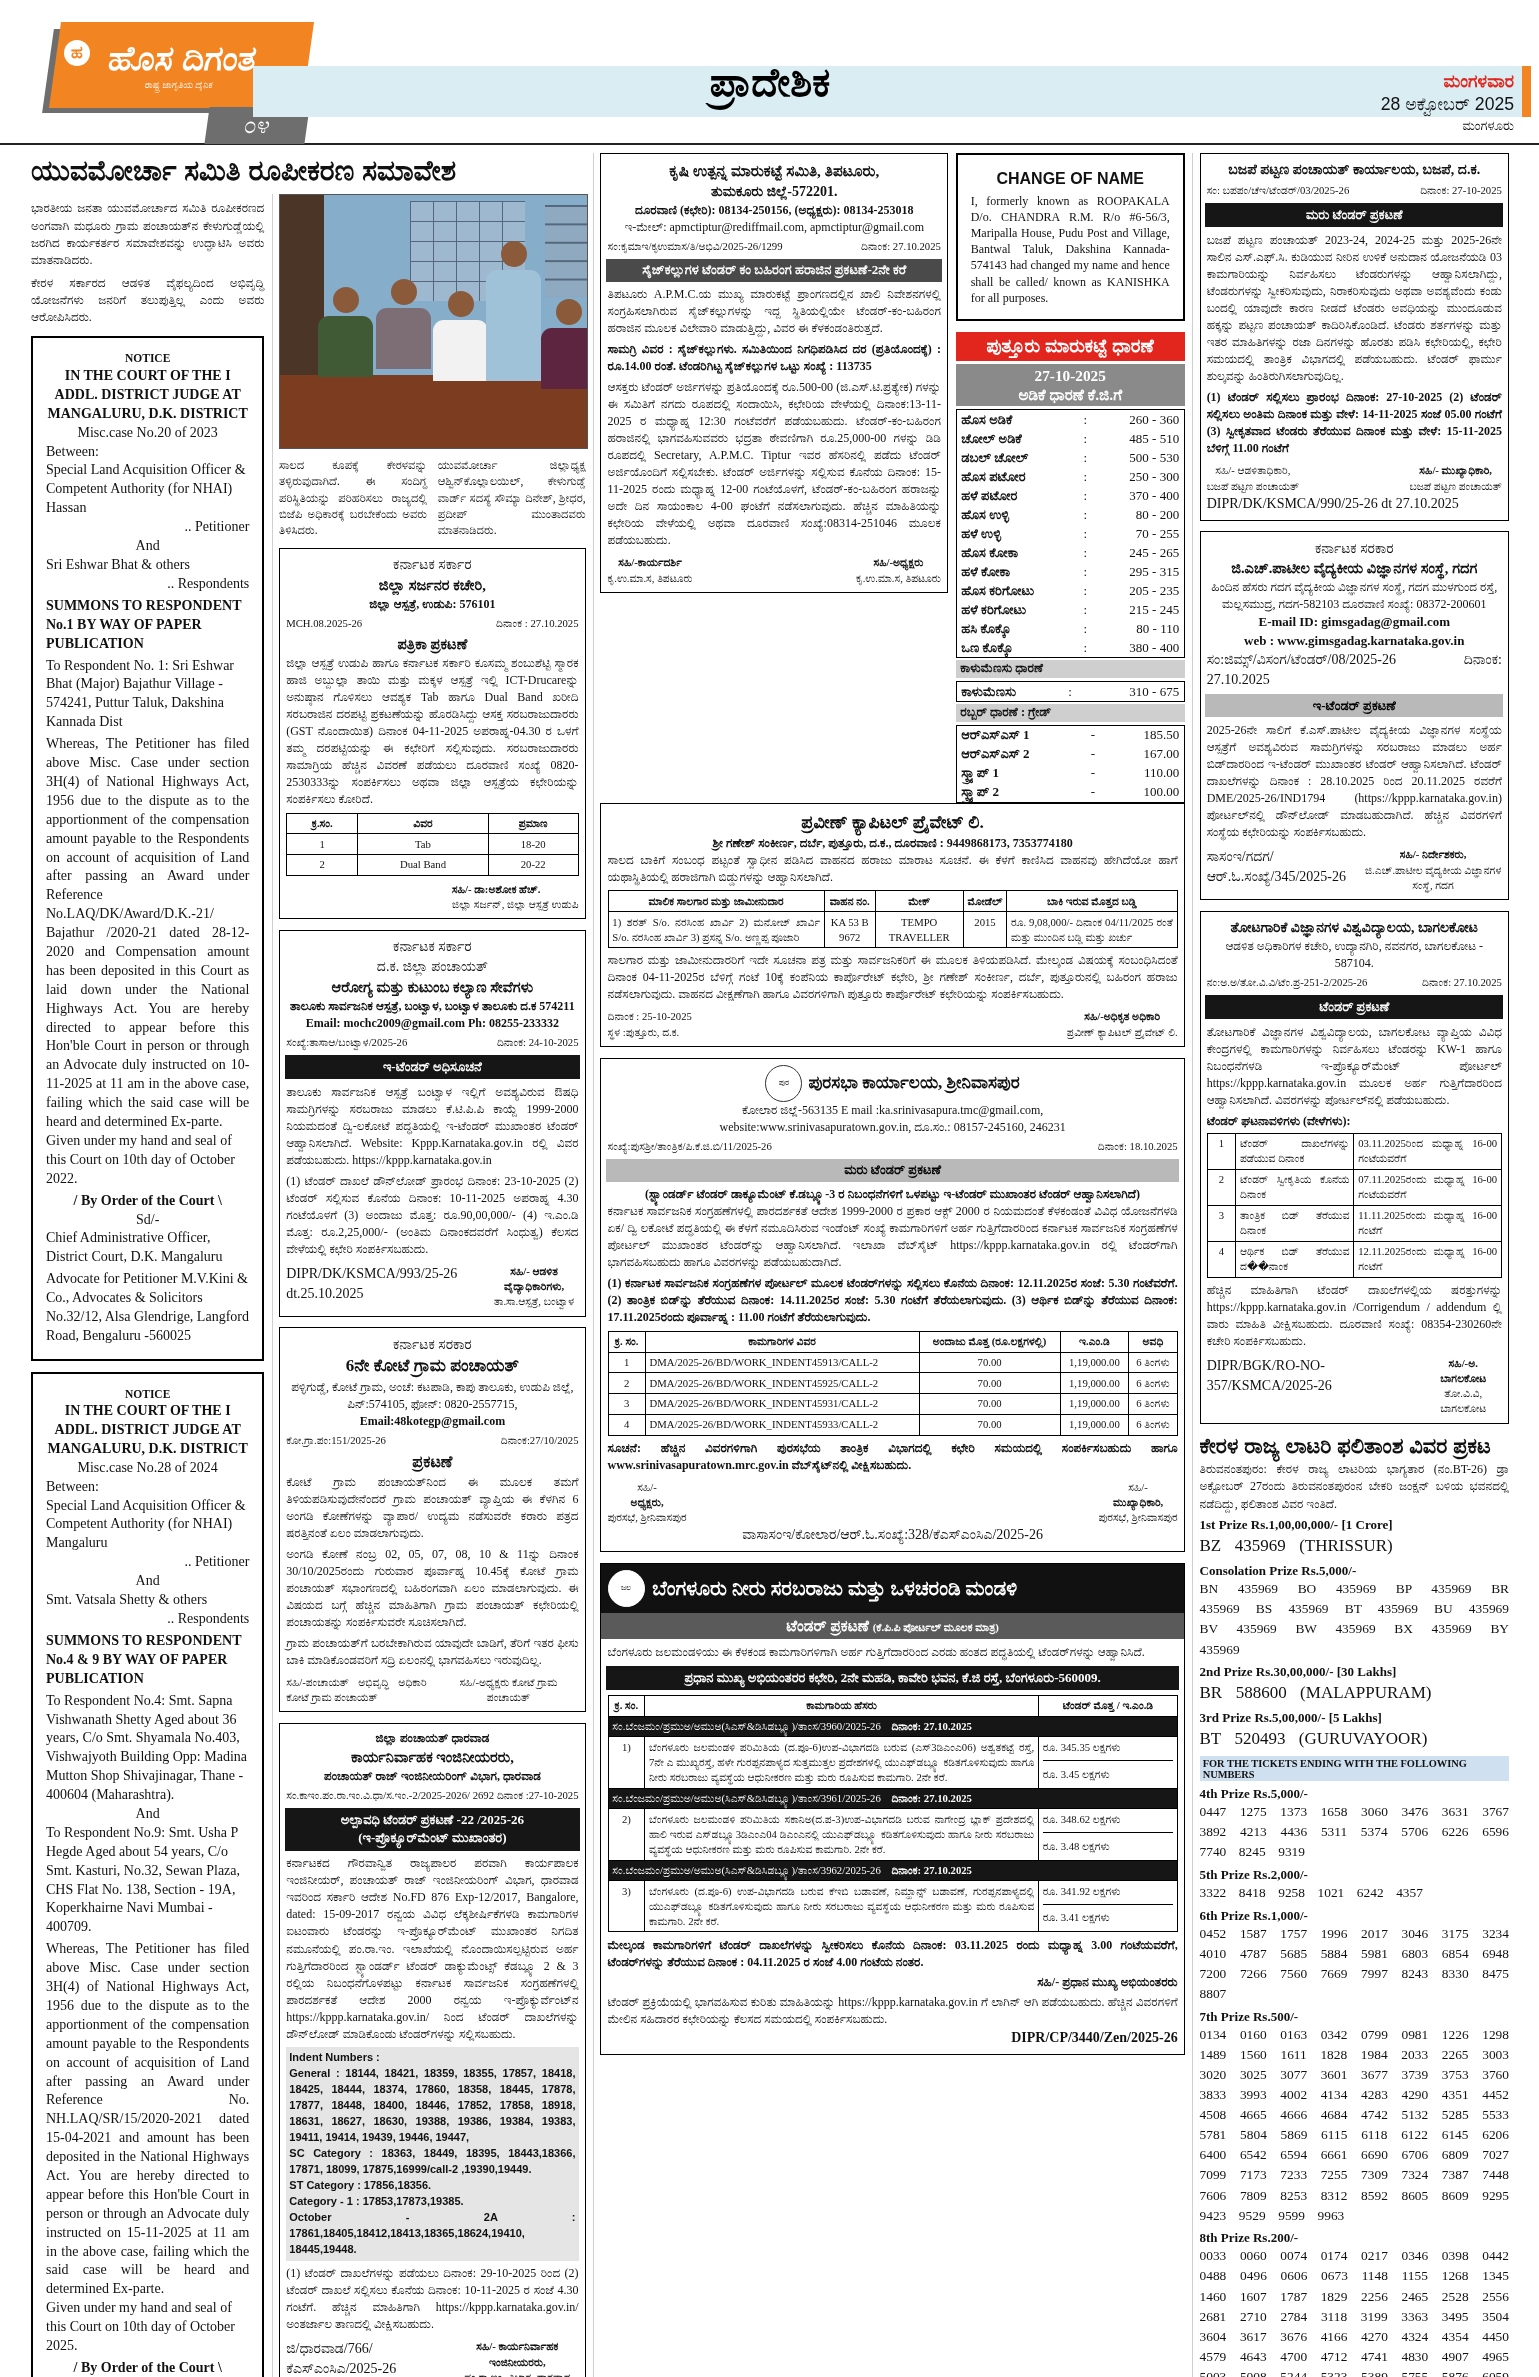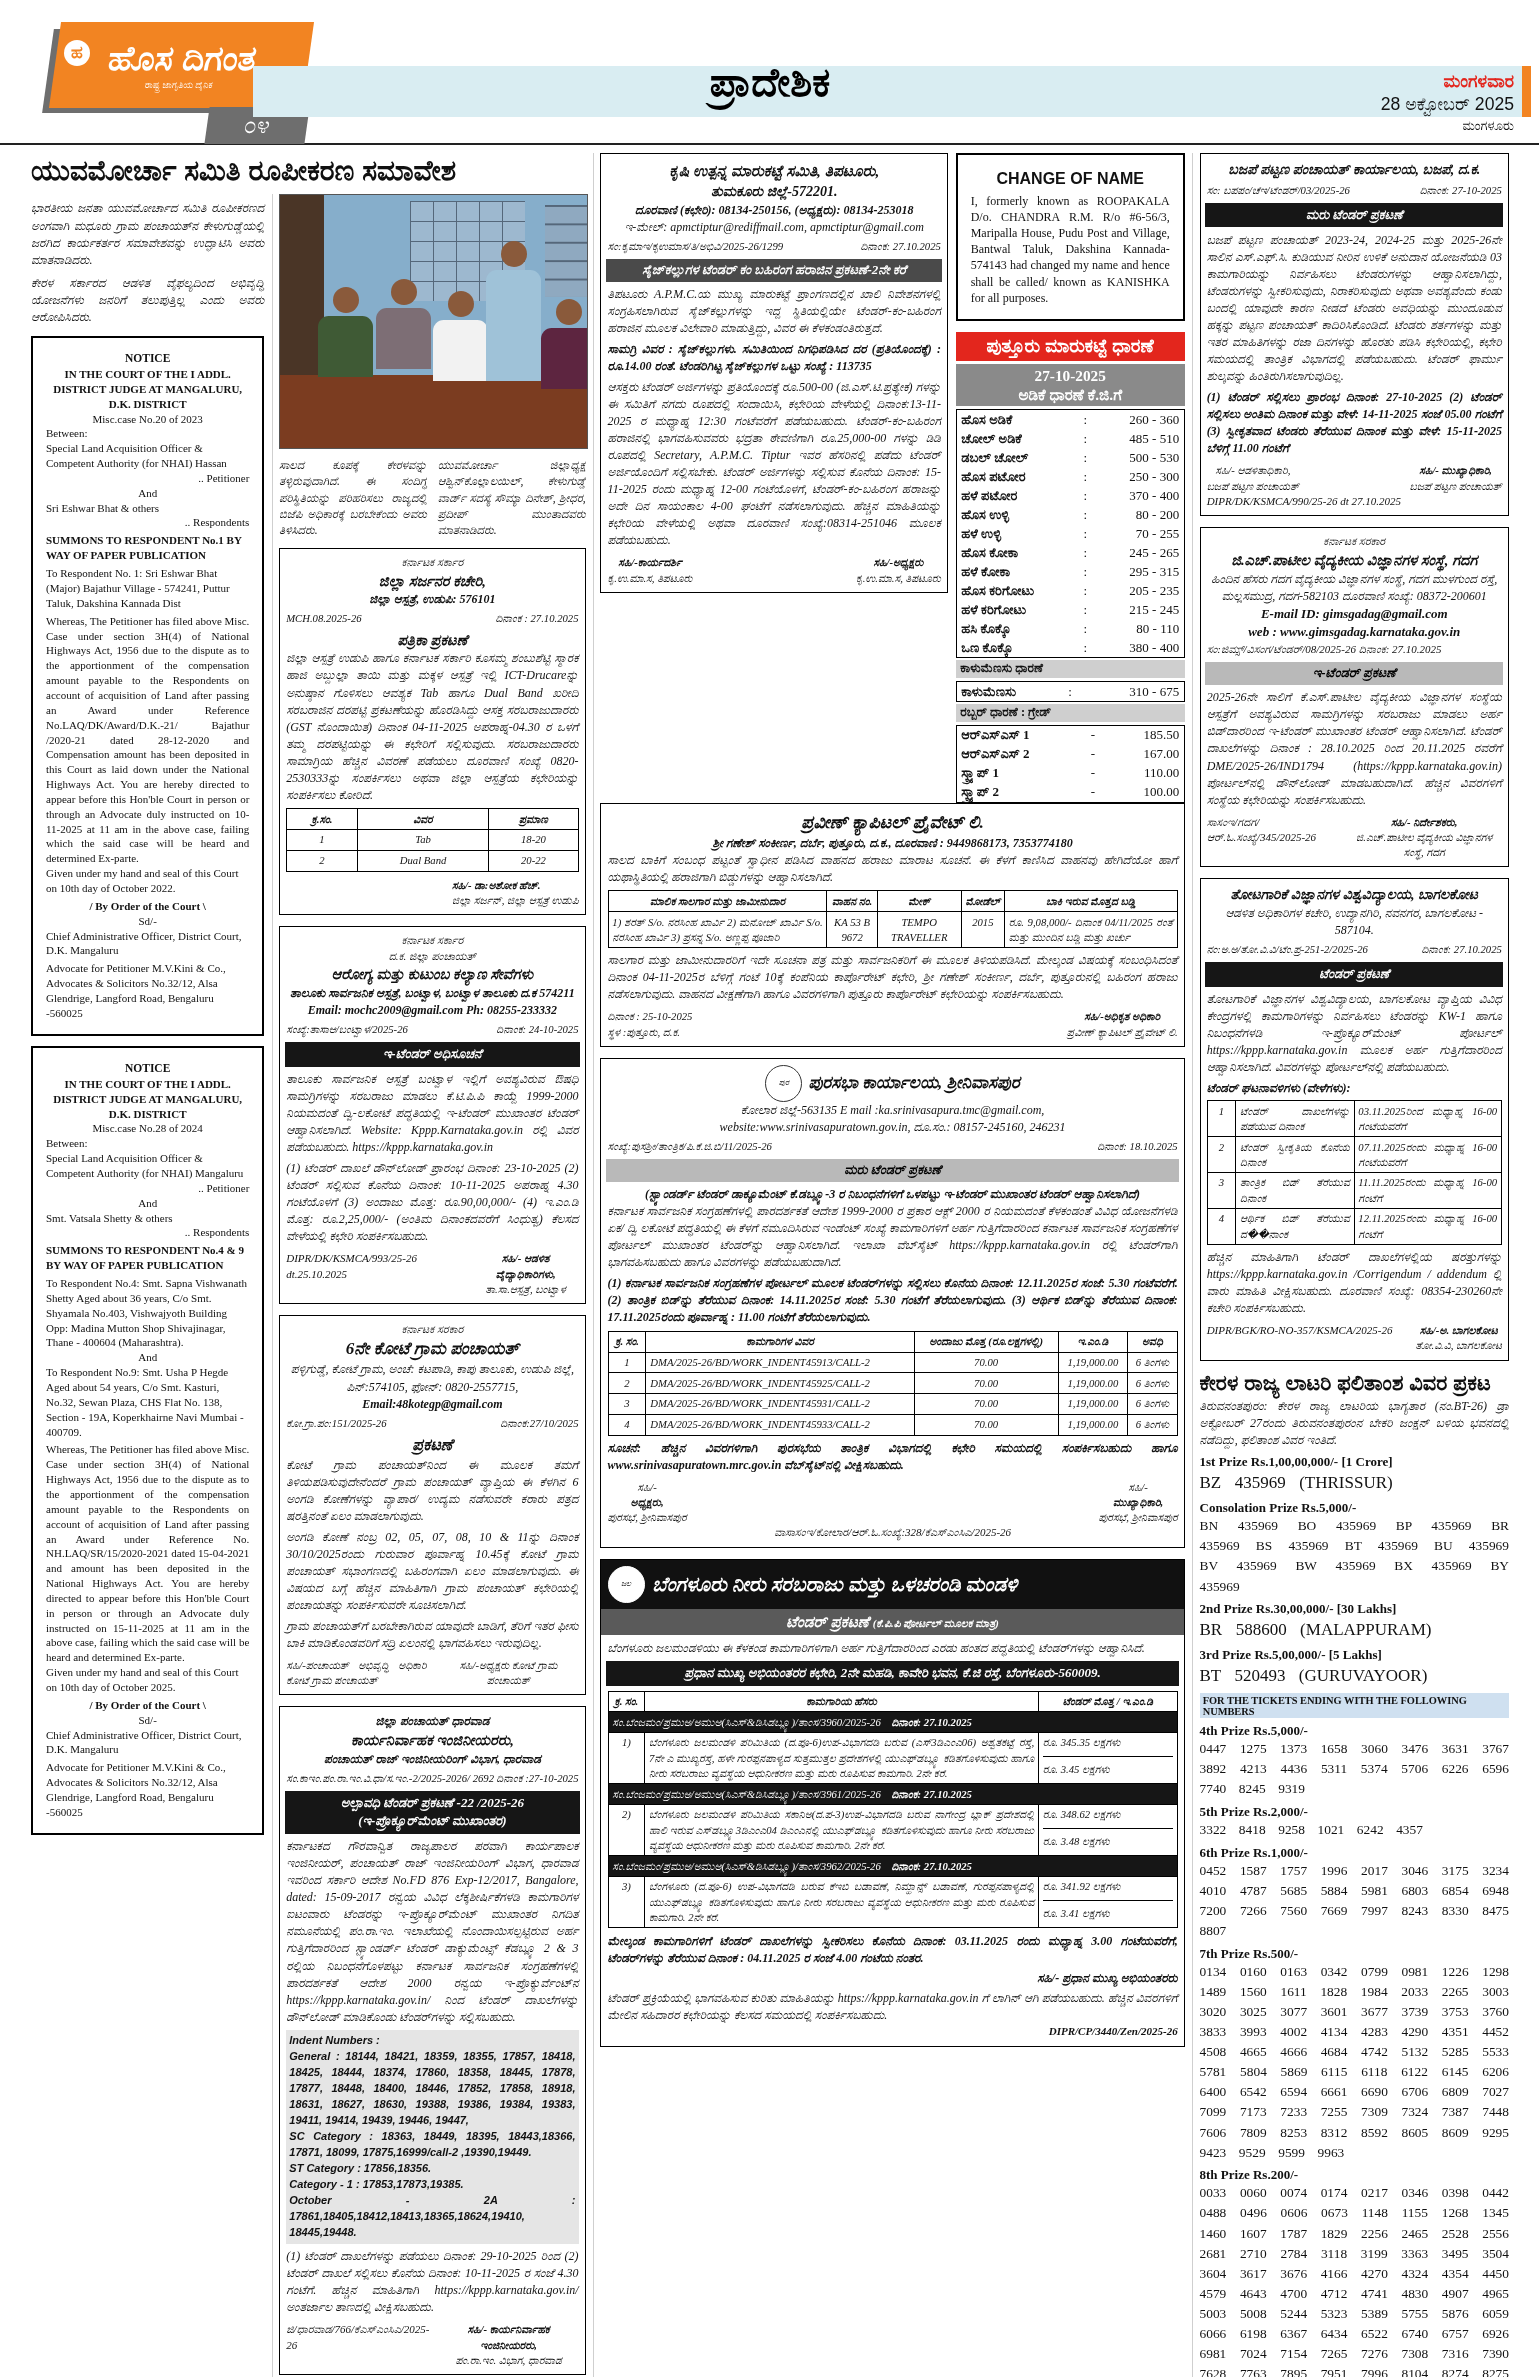--- a/index.html
+++ b/index.html
@@ -28,29 +28,29 @@
   #cols{position:absolute;left:31px;right:31px;top:153px;display:flex;gap:7.7px;}
   .c{min-width:0;}
   .c1w{width:561px;}
   .c3{width:591px;border-left:1.5px solid #cfcfcf;padding-left:6.1px;}
   .c5{width:313px;border-left:1.5px solid #cfcfcf;padding-left:6.1px;}
   .subrow{display:flex;gap:7.7px;}
   .sub1{width:239px;}
   .sub2{width:314px;border-left:1.5px solid #cfcfcf;padding-left:6.1px;}
   
   .headline{font-weight:bold;font-size:28px;line-height:1.15;font-family:"Liberation Sans",sans-serif;margin:1.5px 0 7.7px;}
-  .kn{font-size:12px;line-height:1.42;text-align:justify;font-style:italic;}
+  .kn{font-size:12px;line-height:1.42;text-align:justify;}
   .en{font-size:11.5px;line-height:1.35;}
   .box{border:1.5px solid #000;padding:6.1px;margin-bottom:10.7px;}
   .box2{border:2.3px double #000;padding:13px;margin-bottom:10.7px;}
   .bar-black{background:#161616;color:#fff;text-align:center;font-weight:bold;font-size:13px;padding:3.1px 1.5px;margin:4.6px -1.5px;}
   .bar-gray{background:#b9b9b9;color:#000;text-align:center;font-weight:bold;font-size:13px;padding:2.3px 1.5px;margin:4.6px -1.5px;}
   .cen{text-align:center;}
   .b{font-weight:bold;}
-  .small{font-size:11px;}
+  .small{font-size:14px;}
   .refline{display:flex;justify-content:space-between;font-size:10.7px;margin:3.1px 0;}
   .sigrow{display:flex;justify-content:space-between;font-size:10.7px;margin-top:6.1px;}
   table{border-collapse:collapse;width:100%;}
   .t td,.t th{border:1.2px solid #000;padding:2.3px 3.8px;font-size:10.7px;vertical-align:top;}
   .t th{font-weight:bold;text-align:center;}
   
   .mk-red{background:#e3261d;color:#fff;text-align:center;font-weight:bold;font-size:18.4px;padding:3.8px 0;font-family:"Liberation Sans",sans-serif;}
   .mk-gray{background:#8a8a8a;color:#fff;text-align:center;font-weight:bold;font-size:15.3px;padding:2.3px 0;line-height:1.25;}
   .mk-tbl{border:1.5px solid #000;margin-top:3.1px;}
   .mk-tbl td{padding:1.5px 4.6px;font-size:13px;}

